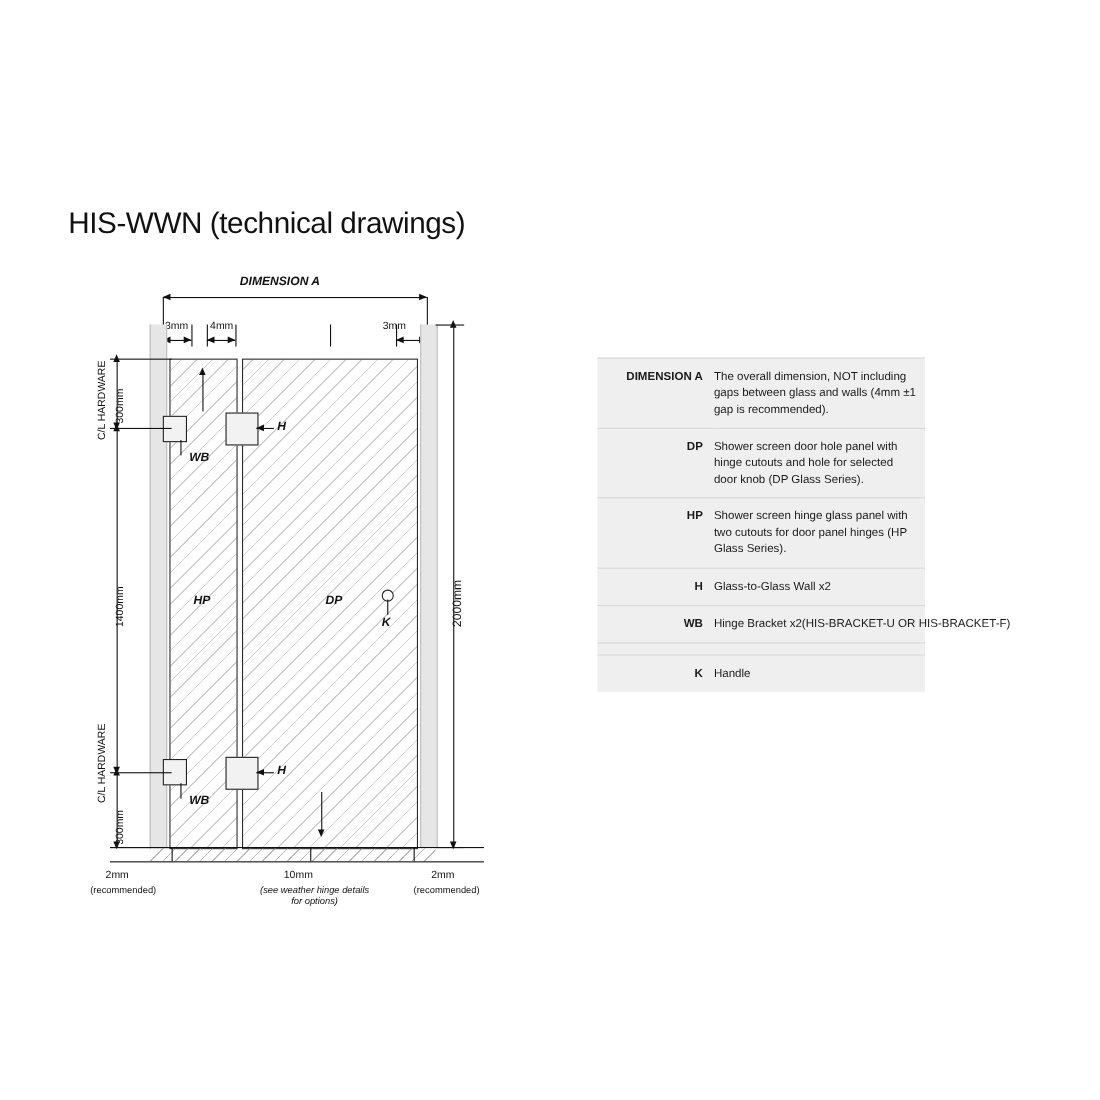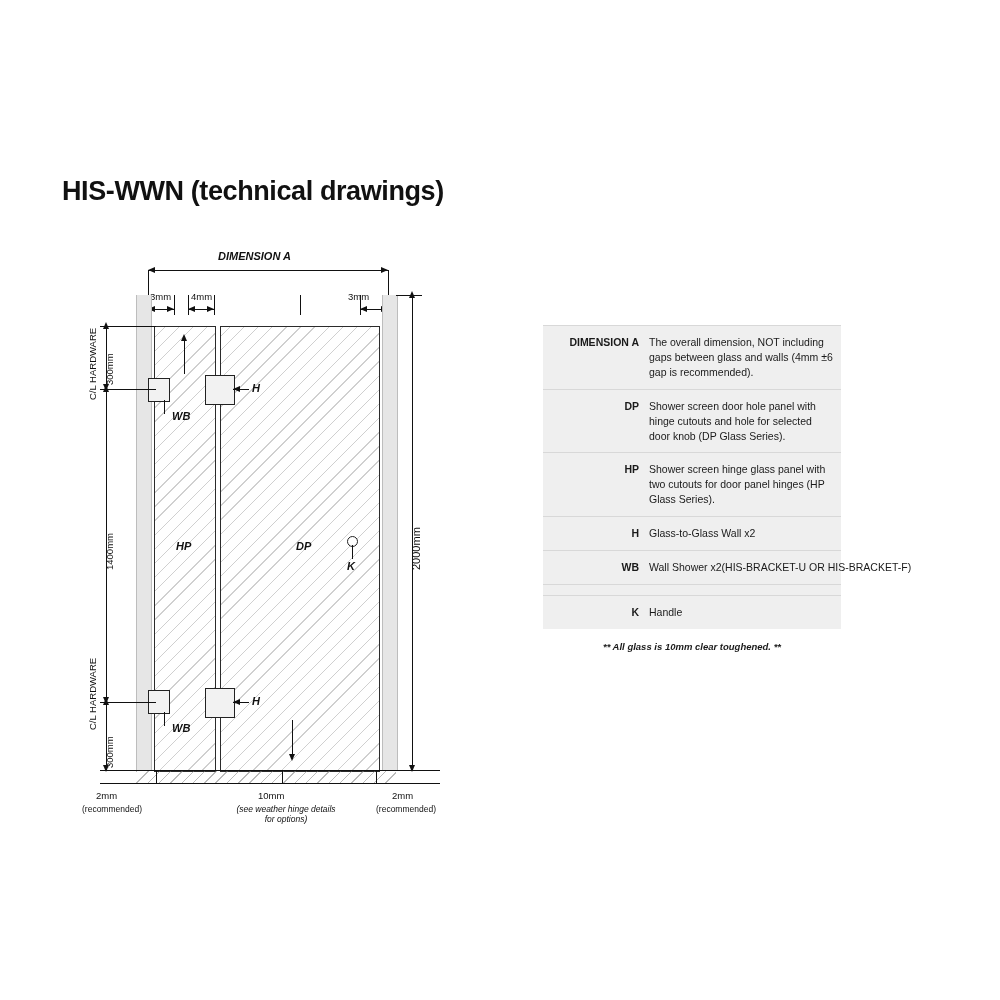--- a/index.html
+++ b/index.html
@@ -13,23 +13,23 @@
     position: relative;
     font-family: "Liberation Sans", sans-serif;
     color: #1a1a1a;
     overflow: hidden;
   }
 
   
   #page-title {
     position: absolute;
     left: 62px;
-    top: 176px;
+    top: 188px;
     font-size: 27px;
-    font-weight: bold;
+    font-weight: normal;
     letter-spacing: -0.4px;
     color: #111;
     white-space: nowrap;
   }
 
   
   #drawing {
     position: absolute;
     left: 60px;
     top: 250px;
@@ -302,42 +302,41 @@
 
   <div class="lbl small" style="left:332px; top:540px;">2mm</div>
   <div class="lbl tiny" style="left:316px; top:554px;">(recommended)</div>
 </div>
 
 <div id="legend">
   <table>
     <tbody>
       <tr>
         <td class="key">DIMENSION A</td>
-        <td class="desc">The overall dimension, NOT including gaps between glass and walls (4mm ±6 gap is recommended).</td>
+        <td class="desc">The overall dimension, NOT including gaps between glass and walls (4mm ±1 gap is recommended).</td>
       </tr>
       <tr>
         <td class="key">DP</td>
         <td class="desc">Shower screen door hole panel with hinge cutouts and hole for selected door knob (DP Glass Series).</td>
       </tr>
       <tr>
         <td class="key">HP</td>
         <td class="desc">Shower screen hinge glass panel with two cutouts for door panel hinges (HP Glass Series).</td>
       </tr>
       <tr>
         <td class="key">H</td>
         <td class="desc">Glass-to-Glass Wall x2</td>
       </tr>
       <tr>
         <td class="key">WB</td>
-        <td class="desc wide-key">Wall Shower x2(HIS-BRACKET-U OR HIS-BRACKET-F)</td>
+        <td class="desc wide-key">Hinge Bracket x2(HIS-BRACKET-U OR HIS-BRACKET-F)</td>
       </tr>
       <tr class="spacer">
         <td></td>
           <td></td>
       </tr>
       <tr>
         <td class="key">K</td>
         <td class="desc">Handle</td>
       </tr>
     </tbody>
   </table>
-  <div class="footnote">** All glass is 10mm clear toughened. **</div>
 </div>
 
 </body></html>

